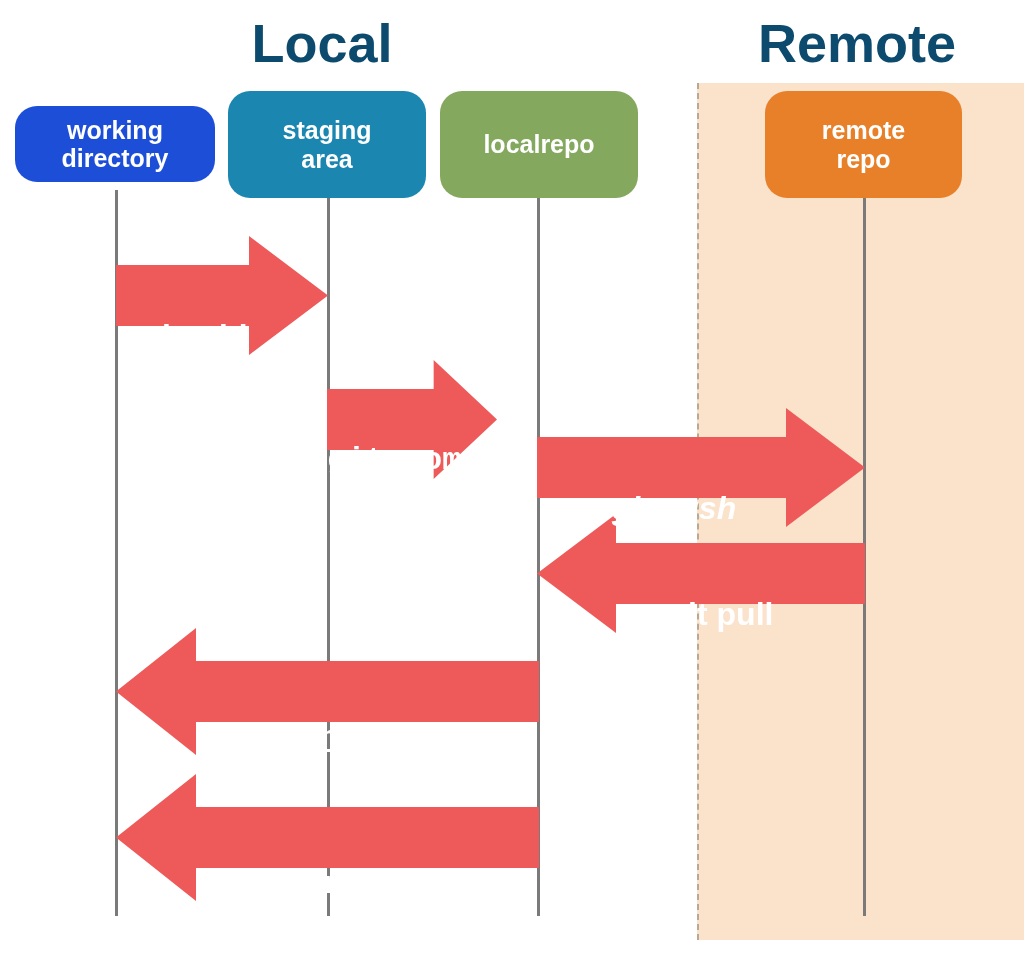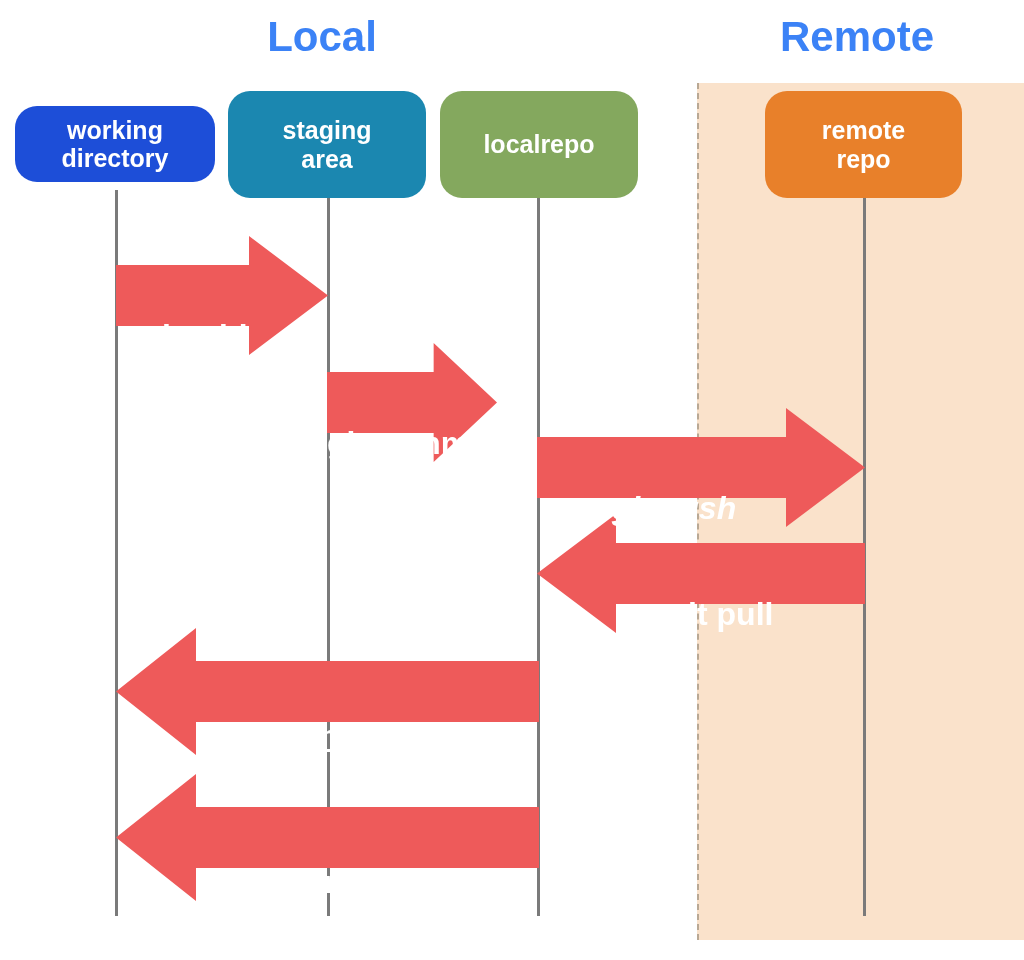--- a/index.html
+++ b/index.html
@@ -22,23 +22,23 @@
     top: 83px;
     width: 327px;
     height: 857px;
     background: #fae2cb;
     border-left: 2px dashed #b9a894;
     box-sizing: border-box;
   }
   
   .section-title {
     position: absolute;
-    font-size: 42px;
+    font-size: 54px;
     font-weight: bold;
-    color: #3b82f6;
+    color: #0c4a6e;
     text-align: center;
     letter-spacing: 0px;
     white-space: nowrap;
     line-height: 1;
   }
   #title-local  { left: 222px; top: 16px; width: 200px; }
   #title-remote { left: 752px; top: 16px; width: 210px; }
 
   
   .lifeline {
@@ -95,21 +95,21 @@
     position: relative;
     z-index: 2;
     width: 100%;
     text-align: center;
     pointer-events: none;
   }
   .arrow.right .arrow-label { padding-right: 54px; }
   .arrow.left  .arrow-label { padding-left: 40px; }
 
   #arrow-git-add      { left: 116px; top: 236px; width: 212px; height: 119px; }
-  #arrow-git-commit   { left: 327px; top: 343px; width: 170px; height: 119px; }
+  #arrow-git-commit   { left: 327px; top: 360px; width: 170px; height: 119px; font-family: Liberation Mono, monospace; }
   #arrow-git-push     { left: 537px; top: 408px; width: 328px; height: 119px; font-style: italic; }
   #arrow-git-pull     { left: 537px; top: 514px; width: 328px; height: 119px; }
   #arrow-git-checkout { left: 116px; top: 628px; width: 423px; height: 127px; text-decoration: underline; }
   #arrow-git-merge    { left: 116px; top: 774px; width: 423px; height: 127px; }
 </style>
 </head>
 <body>
 
 <div id="diagram">
 

